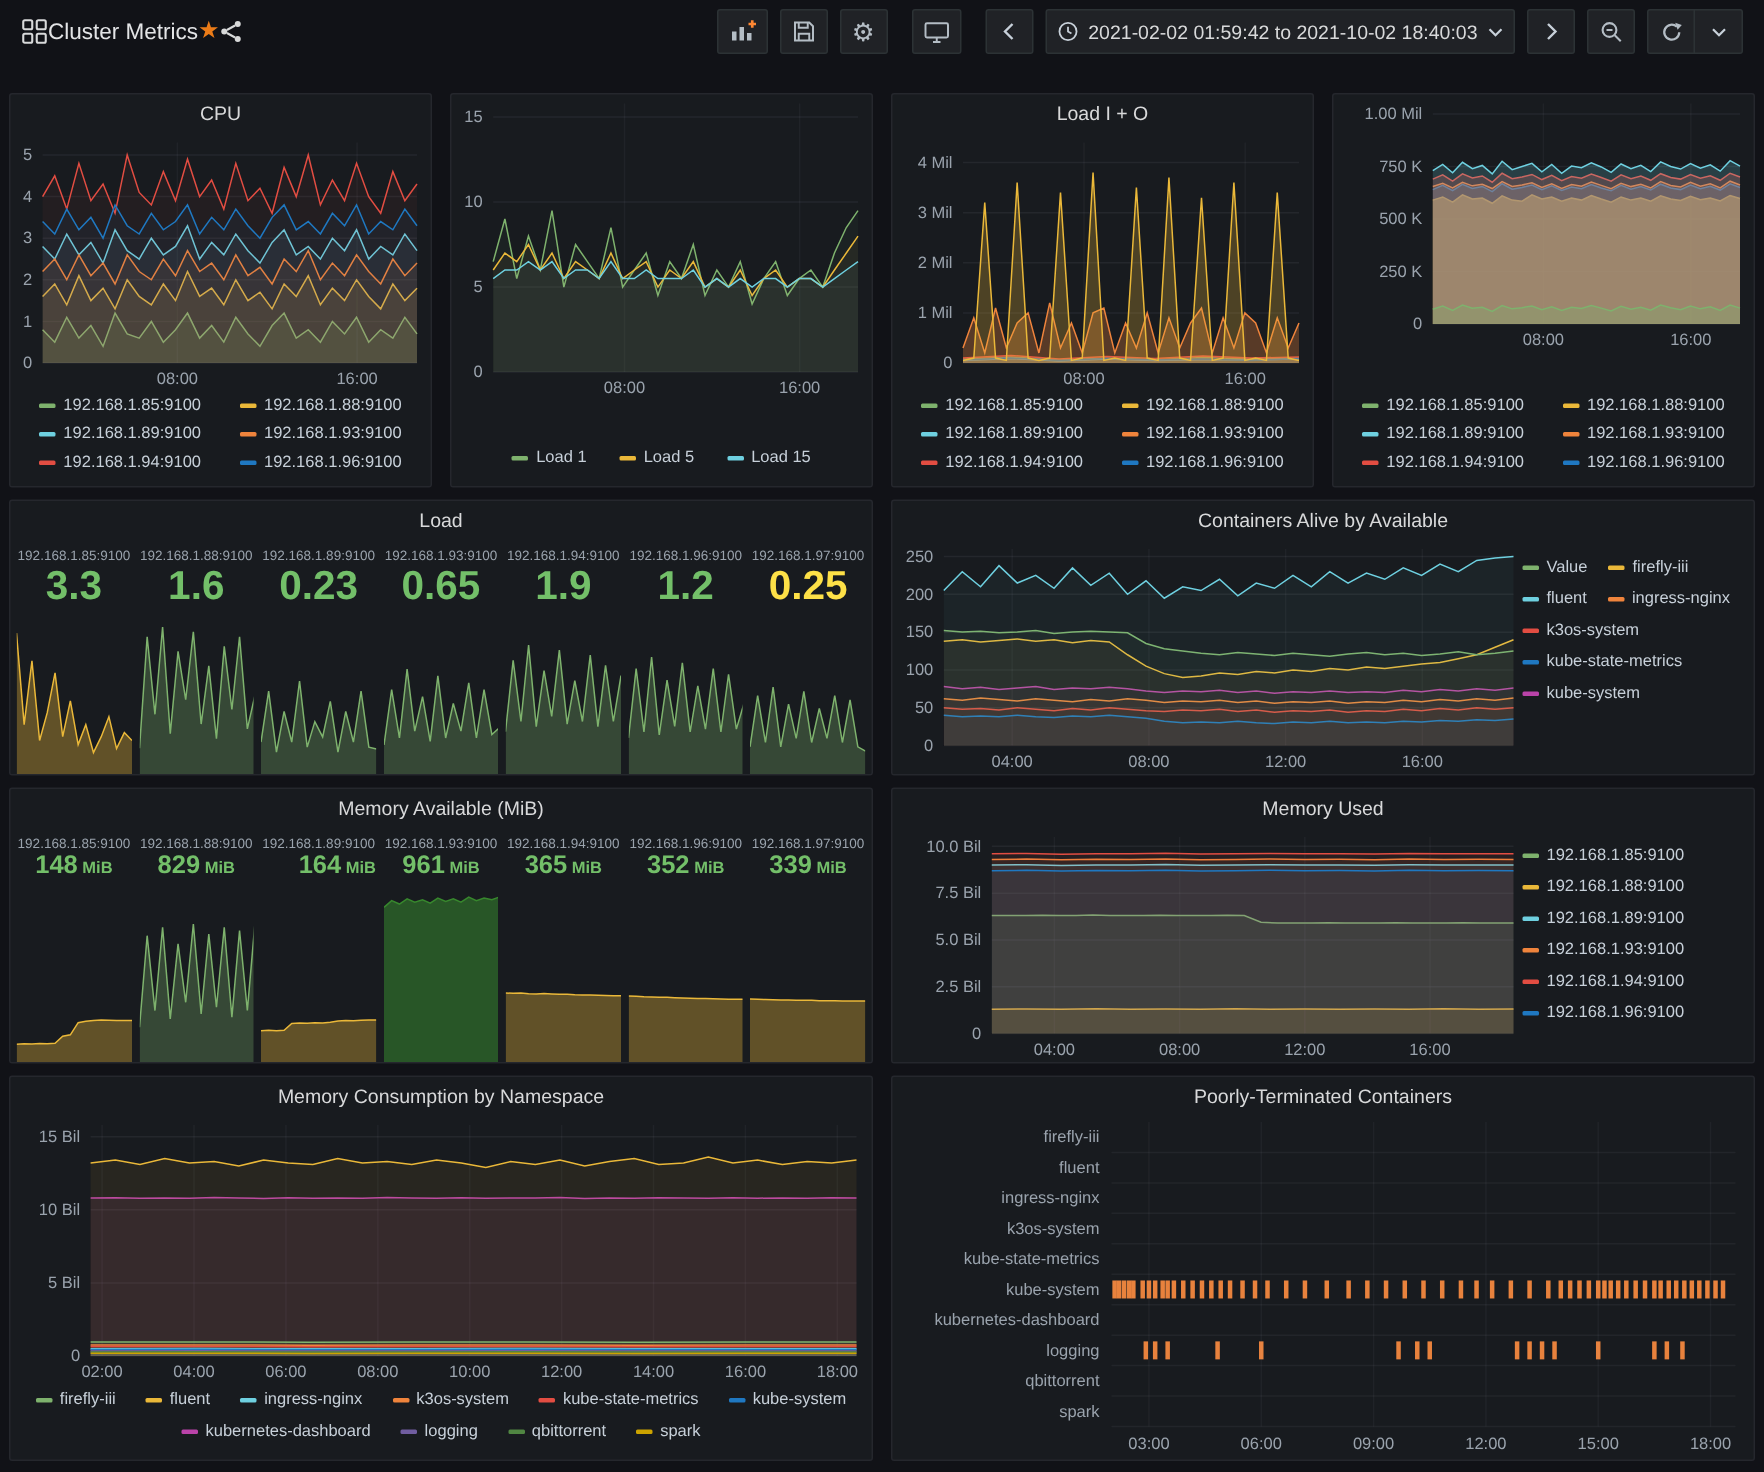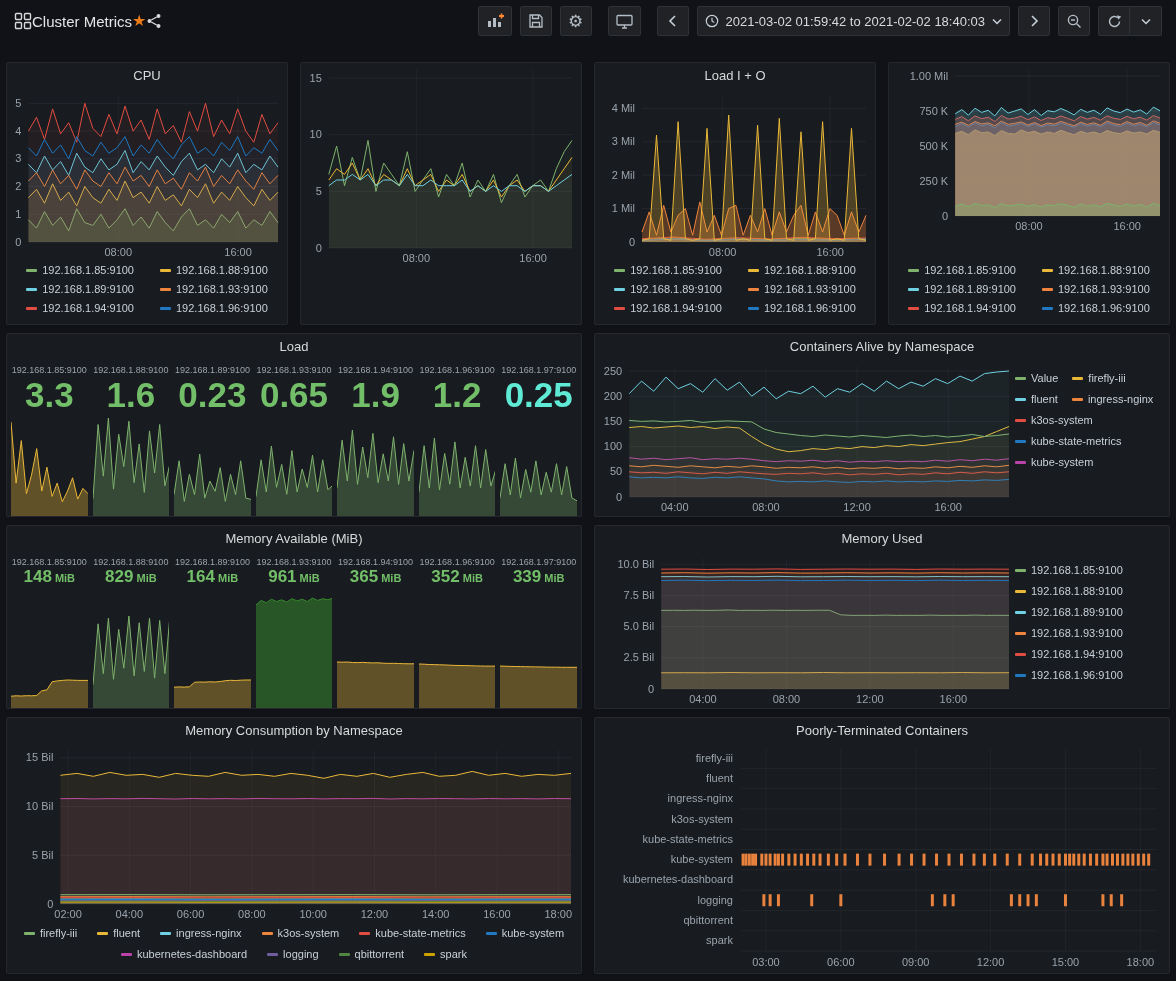--- a/index.html
+++ b/index.html
@@ -33,21 +33,21 @@
 .legend-2col{display:grid;grid-template-columns:auto auto;column-gap:26px;row-gap:2px;justify-content:center;padding:3px 0 5px}
 .legend-row{display:flex;justify-content:center;gap:22px;padding:6px 0 8px}
 .legend-wrap{display:flex;flex-wrap:wrap;justify-content:center;column-gap:20px;row-gap:4px;padding:4px 0 8px}
 .side-legend{width:150px;flex:none;display:flex;flex-wrap:wrap;align-content:flex-start;column-gap:14px;row-gap:4px;padding:10px 2px}
 .legend-item{display:flex;align-items:center;gap:5px;cursor:pointer;line-height:17px;white-space:nowrap}
 .legend-swatch{width:11px;height:3px;border-radius:1px;flex:none}
 .stats{flex:1;display:grid;grid-template-columns:repeat(7,1fr);gap:5px;min-height:0;padding:0 4px;margin-top:2px}
 .stat{position:relative;overflow:hidden;text-align:center}
 .stat-label{font-size:9px;color:#9aa3ad;padding-top:3px;white-space:nowrap;position:relative;z-index:2}
 .stat-value{font-weight:700;position:relative;z-index:2}
-.load-stats .stat-value{font-size:35px}
+.load-stats .stat-value{font-size:27px}
 .mem-stats .stat-value{font-size:17px}
 .stat-unit{font-size:11px;font-weight:700}
 .stat-spark{position:absolute;left:0;right:0;bottom:0;z-index:1}
 svg{display:block}
 </style>
 </head>
 <body>
 
 <nav class="navbar">
   <div class="nav-left">
@@ -97,21 +97,21 @@
     <button class="nav-btn gap-l">
       <svg width="10" height="12" viewBox="0 0 10 12">
           <path d="M7 1L2 6l5 5" fill="none" stroke="#c7d0d9" stroke-width="1.6"></path>
         </svg>
     </button>
     <button class="nav-btn">
       <svg width="14" height="14" viewBox="0 0 14 14" fill="none" stroke="#c7d0d9" stroke-width="1.2">
         <circle cx="7" cy="7" r="5.7"></circle>
           <path d="M7 3.8V7l2.3 1.4"></path>
       </svg>
-      <span class="time-text">2021-03-02 01:59:42 to 2021-02-02 18:40:03</span>
+      <span class="time-text">2021-02-02 01:59:42 to 2021-10-02 18:40:03</span>
       <svg width="10" height="7" viewBox="0 0 10 7">
           <path d="M1 1.5l4 4 4-4" fill="none" stroke="#c7d0d9" stroke-width="1.5"></path>
         </svg>
     </button>
     <button class="nav-btn">
       <svg width="10" height="12" viewBox="0 0 10 12">
           <path d="M3 1l5 5-5 5" fill="none" stroke="#c7d0d9" stroke-width="1.6"></path>
         </svg>
     </button>
     <button class="nav-btn">
@@ -218,20 +218,34 @@
               <line x1="226.088" x2="226.088" y1="6" y2="185" stroke="rgba(204,204,220,0.05)"></line>
               <text x="226.088" y="199" fill="#9aa3ad" text-anchor="middle">16:00</text>
               <polygon points="21.8,185 21.8,111.4 29.6,83.0 37.5,122.7 45.3,94.4 53.2,117.0 61.0,77.4 68.9,128.4 76.7,100.0 84.6,111.4 92.4,122.7 100.3,88.7 108.1,128.4 115.9,117.0 123.8,105.7 131.6,134.0 139.5,111.4 147.3,122.7 155.2,100.0 163.0,134.0 170.9,117.0 178.7,128.4 186.5,111.4 194.4,139.7 202.2,122.7 210.1,111.4 217.9,134.0 225.8,122.7 233.6,117.0 241.5,128.4 249.3,105.7 257.2,88.7 265.0,77.4 265,185" fill="#7eb26d" fill-opacity="0.05"></polygon>
               <polyline points="21.8,111.4 29.6,83.0 37.5,122.7 45.3,94.4 53.2,117.0 61.0,77.4 68.9,128.4 76.7,100.0 84.6,111.4 92.4,122.7 100.3,88.7 108.1,128.4 115.9,117.0 123.8,105.7 131.6,134.0 139.5,111.4 147.3,122.7 155.2,100.0 163.0,134.0 170.9,117.0 178.7,128.4 186.5,111.4 194.4,139.7 202.2,122.7 210.1,111.4 217.9,134.0 225.8,122.7 233.6,117.0 241.5,128.4 249.3,105.7 257.2,88.7 265.0,77.4" fill="none" stroke="#7eb26d" stroke-width="1"></polyline>
               <polygon points="21.8,185 21.8,117.0 29.6,105.7 37.5,111.4 45.3,100.0 53.2,117.0 61.0,105.7 68.9,122.7 76.7,111.4 84.6,117.0 92.4,122.7 100.3,105.7 108.1,122.7 115.9,117.0 123.8,111.4 131.6,128.4 139.5,117.0 147.3,122.7 155.2,111.4 163.0,128.4 170.9,122.7 178.7,128.4 186.5,117.0 194.4,134.0 202.2,122.7 210.1,117.0 217.9,128.4 225.8,122.7 233.6,122.7 241.5,128.4 249.3,117.0 257.2,105.7 265.0,94.4 265,185" fill="#eab839" fill-opacity="0.05"></polygon>
               <polyline points="21.8,117.0 29.6,105.7 37.5,111.4 45.3,100.0 53.2,117.0 61.0,105.7 68.9,122.7 76.7,111.4 84.6,117.0 92.4,122.7 100.3,105.7 108.1,122.7 115.9,117.0 123.8,111.4 131.6,128.4 139.5,117.0 147.3,122.7 155.2,111.4 163.0,128.4 170.9,122.7 178.7,128.4 186.5,117.0 194.4,134.0 202.2,122.7 210.1,117.0 217.9,128.4 225.8,122.7 233.6,122.7 241.5,128.4 249.3,117.0 257.2,105.7 265.0,94.4" fill="none" stroke="#eab839" stroke-width="1"></polyline>
               <polygon points="21.8,185 21.8,122.7 29.6,117.0 37.5,117.0 45.3,111.4 53.2,117.0 61.0,111.4 68.9,122.7 76.7,117.0 84.6,117.0 92.4,122.7 100.3,111.4 108.1,122.7 115.9,122.7 123.8,117.0 131.6,122.7 139.5,122.7 147.3,122.7 155.2,117.0 163.0,128.4 170.9,122.7 178.7,128.4 186.5,122.7 194.4,128.4 202.2,122.7 210.1,122.7 217.9,128.4 225.8,122.7 233.6,122.7 241.5,128.4 249.3,122.7 257.2,117.0 265.0,111.4 265,185" fill="#6ed0e0" fill-opacity="0.05"></polygon>
               <polyline points="21.8,122.7 29.6,117.0 37.5,117.0 45.3,111.4 53.2,117.0 61.0,111.4 68.9,122.7 76.7,117.0 84.6,117.0 92.4,122.7 100.3,111.4 108.1,122.7 115.9,122.7 123.8,117.0 131.6,122.7 139.5,122.7 147.3,122.7 155.2,117.0 163.0,128.4 170.9,122.7 178.7,128.4 186.5,122.7 194.4,128.4 202.2,122.7 210.1,122.7 217.9,128.4 225.8,122.7 233.6,122.7 241.5,128.4 249.3,122.7 257.2,117.0 265.0,111.4" fill="none" stroke="#6ed0e0" stroke-width="1"></polyline>
             </svg>
           </div>
+        <div class="legend legend-row">
+            <div class="legend-item">
+              <span class="legend-swatch" style="background: rgb(126, 178, 109);"></span>
+              <span>Load 1</span>
+            </div>
+            <div class="legend-item">
+              <span class="legend-swatch" style="background: rgb(234, 184, 57);"></span>
+              <span>Load 5</span>
+            </div>
+            <div class="legend-item">
+              <span class="legend-swatch" style="background: rgb(110, 208, 224);"></span>
+              <span>Load 15</span>
+            </div>
+          </div>
       </div>
     </section>
     <section class="panel">
       <header class="panel-title">Load I + O</header>
       <div class="panel-body">
         <div class="chart">
             <svg width="271" height="170" font-size="11" font-family="Liberation Sans, sans-serif">
               <line x1="41" x2="265" y1="153" y2="153" stroke="rgba(204,204,220,0.07)"></line>
               <text x="34" y="156.5" fill="#9aa3ad" text-anchor="end">0</text>
               <line x1="41" x2="265" y1="119.5909090909091" y2="119.5909090909091" stroke="rgba(204,204,220,0.07)"></line>
@@ -409,32 +423,32 @@
             <div class="stat-value" style="color: rgb(115, 191, 105);">1.2</div>
             <div class="stat-spark" style="height: 80px;">
               <svg width="77" height="80">
                 <polygon points="0,80 0.0,55.9 5.1,9.7 10.3,52.0 15.4,2.0 20.5,54.0 25.7,17.4 30.8,48.2 35.9,5.9 41.1,52.0 46.2,21.3 51.3,50.1 56.5,9.7 61.6,52.0 66.7,13.5 71.9,50.1 77.0,32.8 77,80" fill="#7eb26d" fill-opacity="0.3"></polygon>
                 <polyline points="0.0,55.9 5.1,9.7 10.3,52.0 15.4,2.0 20.5,54.0 25.7,17.4 30.8,48.2 35.9,5.9 41.1,52.0 46.2,21.3 51.3,50.1 56.5,9.7 61.6,52.0 66.7,13.5 71.9,50.1 77.0,32.8" fill="none" stroke="#7eb26d" stroke-width="1"></polyline>
               </svg>
             </div>
           </div>
           <div class="stat">
             <div class="stat-label">192.168.1.97:9100</div>
-            <div class="stat-value" style="color: #5eead4;">0.25</div>
+            <div class="stat-value" style="color: #fde047;">0.25</div>
             <div class="stat-spark" style="height: 60px;">
               <svg width="77" height="60">
                 <polygon points="0,60 0.0,41.9 5.1,7.7 10.3,39.0 15.4,2.0 20.5,41.9 25.7,13.4 30.8,36.2 35.9,4.9 41.1,39.0 46.2,16.3 51.3,36.2 56.5,7.7 61.6,39.0 66.7,10.6 71.9,41.9 77.0,44.8 77,60" fill="#7eb26d" fill-opacity="0.3"></polygon>
                 <polyline points="0.0,41.9 5.1,7.7 10.3,39.0 15.4,2.0 20.5,41.9 25.7,13.4 30.8,36.2 35.9,4.9 41.1,39.0 46.2,16.3 51.3,36.2 56.5,7.7 61.6,39.0 66.7,10.6 71.9,41.9 77.0,44.8" fill="none" stroke="#7eb26d" stroke-width="1"></polyline>
               </svg>
             </div>
           </div>
         </div>
     </section>
     <section class="panel">
-      <header class="panel-title">Containers Alive by Namespace</header>
+      <header class="panel-title">Containers Alive by Available</header>
       <div class="panel-body horizontal">
         <div class="chart">
             <svg width="414" height="154" font-size="11" font-family="Liberation Sans, sans-serif">
               <line x1="28.200000000000003" x2="408" y1="137" y2="137" stroke="rgba(204,204,220,0.07)"></line>
               <text x="21.200000000000003" y="140.5" fill="#9aa3ad" text-anchor="end">0</text>
               <line x1="28.200000000000003" x2="408" y1="111.8076923076923" y2="111.8076923076923" stroke="rgba(204,204,220,0.07)"></line>
               <text x="21.200000000000003" y="115.3076923076923" fill="#9aa3ad" text-anchor="end">50</text>
               <line x1="28.200000000000003" x2="408" y1="86.61538461538461" y2="86.61538461538461" stroke="rgba(204,204,220,0.07)"></line>
               <text x="21.200000000000003" y="90.11538461538461" fill="#9aa3ad" text-anchor="end">100</text>
               <line x1="28.200000000000003" x2="408" y1="61.423076923076934" y2="61.423076923076934" stroke="rgba(204,204,220,0.07)"></line>
@@ -520,21 +534,21 @@
             <div class="stat-value" style="color: rgb(115, 191, 105);">829<span class="stat-unit"> MiB</span></div>
             <div class="stat-spark" style="height: 95px;">
               <svg width="77" height="95">
                 <polygon points="0,95 0.0,71.8 5.1,10.8 10.3,60.7 15.4,5.2 20.5,66.3 25.7,16.3 30.8,55.2 35.9,3.0 41.1,62.9 46.2,9.7 51.3,58.5 56.5,5.2 61.6,65.1 66.7,7.4 71.9,60.7 77.0,2.0 77,95" fill="#7eb26d" fill-opacity="0.3"></polygon>
                 <polyline points="0.0,71.8 5.1,10.8 10.3,60.7 15.4,5.2 20.5,66.3 25.7,16.3 30.8,55.2 35.9,3.0 41.1,62.9 46.2,9.7 51.3,58.5 56.5,5.2 61.6,65.1 66.7,7.4 71.9,60.7 77.0,2.0" fill="none" stroke="#7eb26d" stroke-width="1"></polyline>
               </svg>
             </div>
           </div>
           <div class="stat">
             <div class="stat-label">192.168.1.89:9100</div>
-            <div class="stat-value" style="color: rgb(115, 191, 105);">164<span class="stat-unit"> MiB</span></div>
+            <div class="stat-value" style="color: rgb(115, 191, 105); text-align: right;">164<span class="stat-unit"> MiB</span></div>
             <div class="stat-spark" style="height: 30px;">
               <svg width="77" height="30">
                 <polygon points="0,30 0.0,9.2 5.1,8.9 10.3,9.1 15.4,8.8 20.5,4.3 25.7,4.0 30.8,4.1 35.9,3.8 41.1,4.0 46.2,3.5 51.3,2.7 56.5,2.3 61.6,2.5 66.7,2.2 71.9,2.0 77.0,2.0 77,30" fill="#eab839" fill-opacity="0.35"></polygon>
                 <polyline points="0.0,9.2 5.1,8.9 10.3,9.1 15.4,8.8 20.5,4.3 25.7,4.0 30.8,4.1 35.9,3.8 41.1,4.0 46.2,3.5 51.3,2.7 56.5,2.3 61.6,2.5 66.7,2.2 71.9,2.0 77.0,2.0" fill="none" stroke="#eab839" stroke-width="1"></polyline>
               </svg>
             </div>
           </div>
           <div class="stat">
             <div class="stat-label">192.168.1.93:9100</div>
             <div class="stat-value" style="color: rgb(115, 191, 105);">961<span class="stat-unit"> MiB</span></div>

